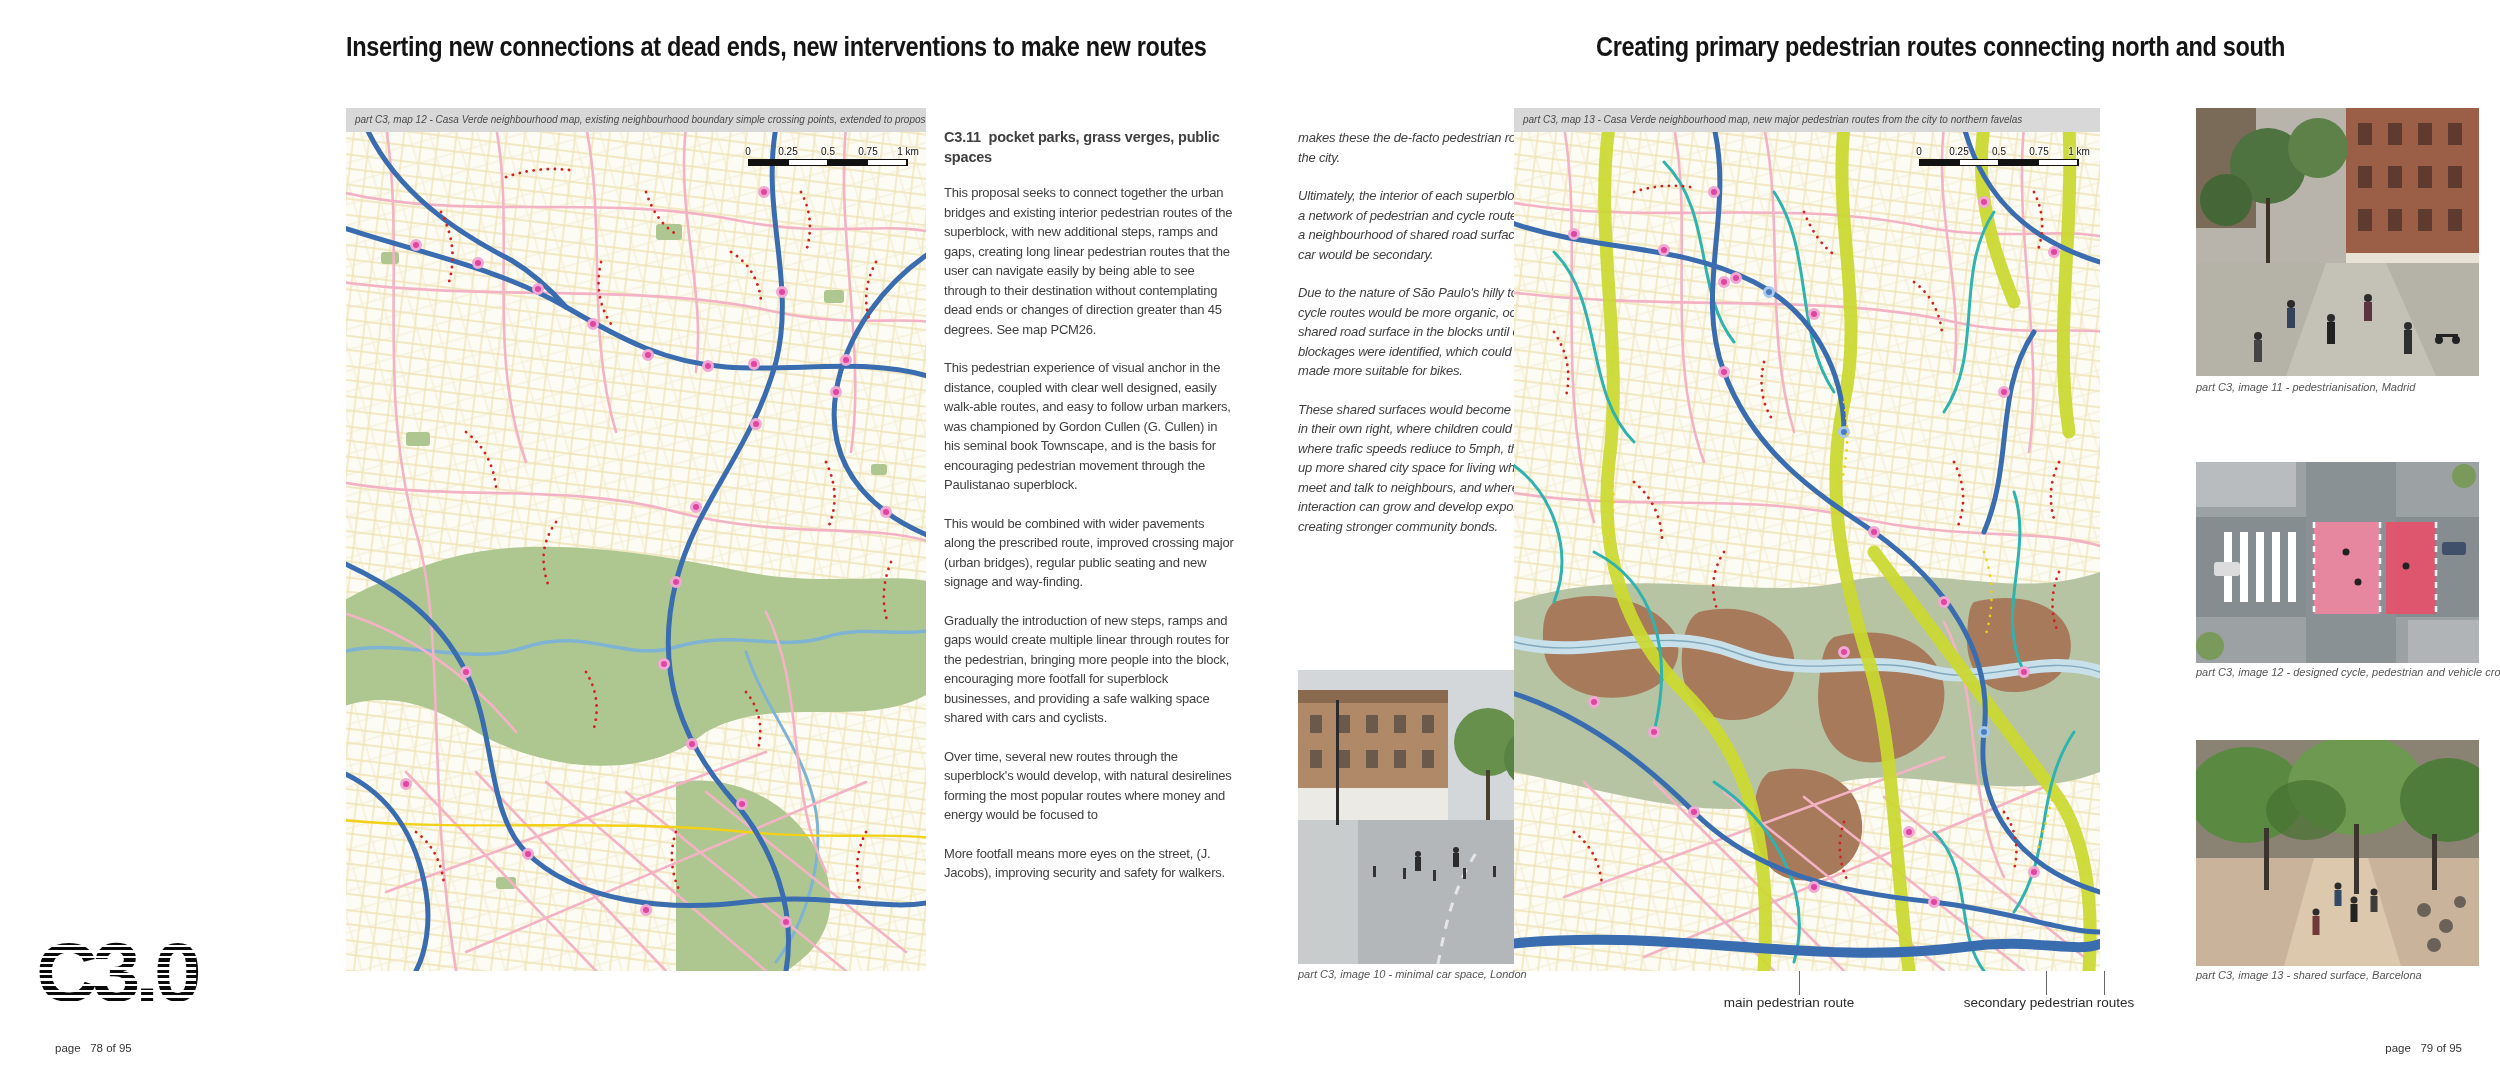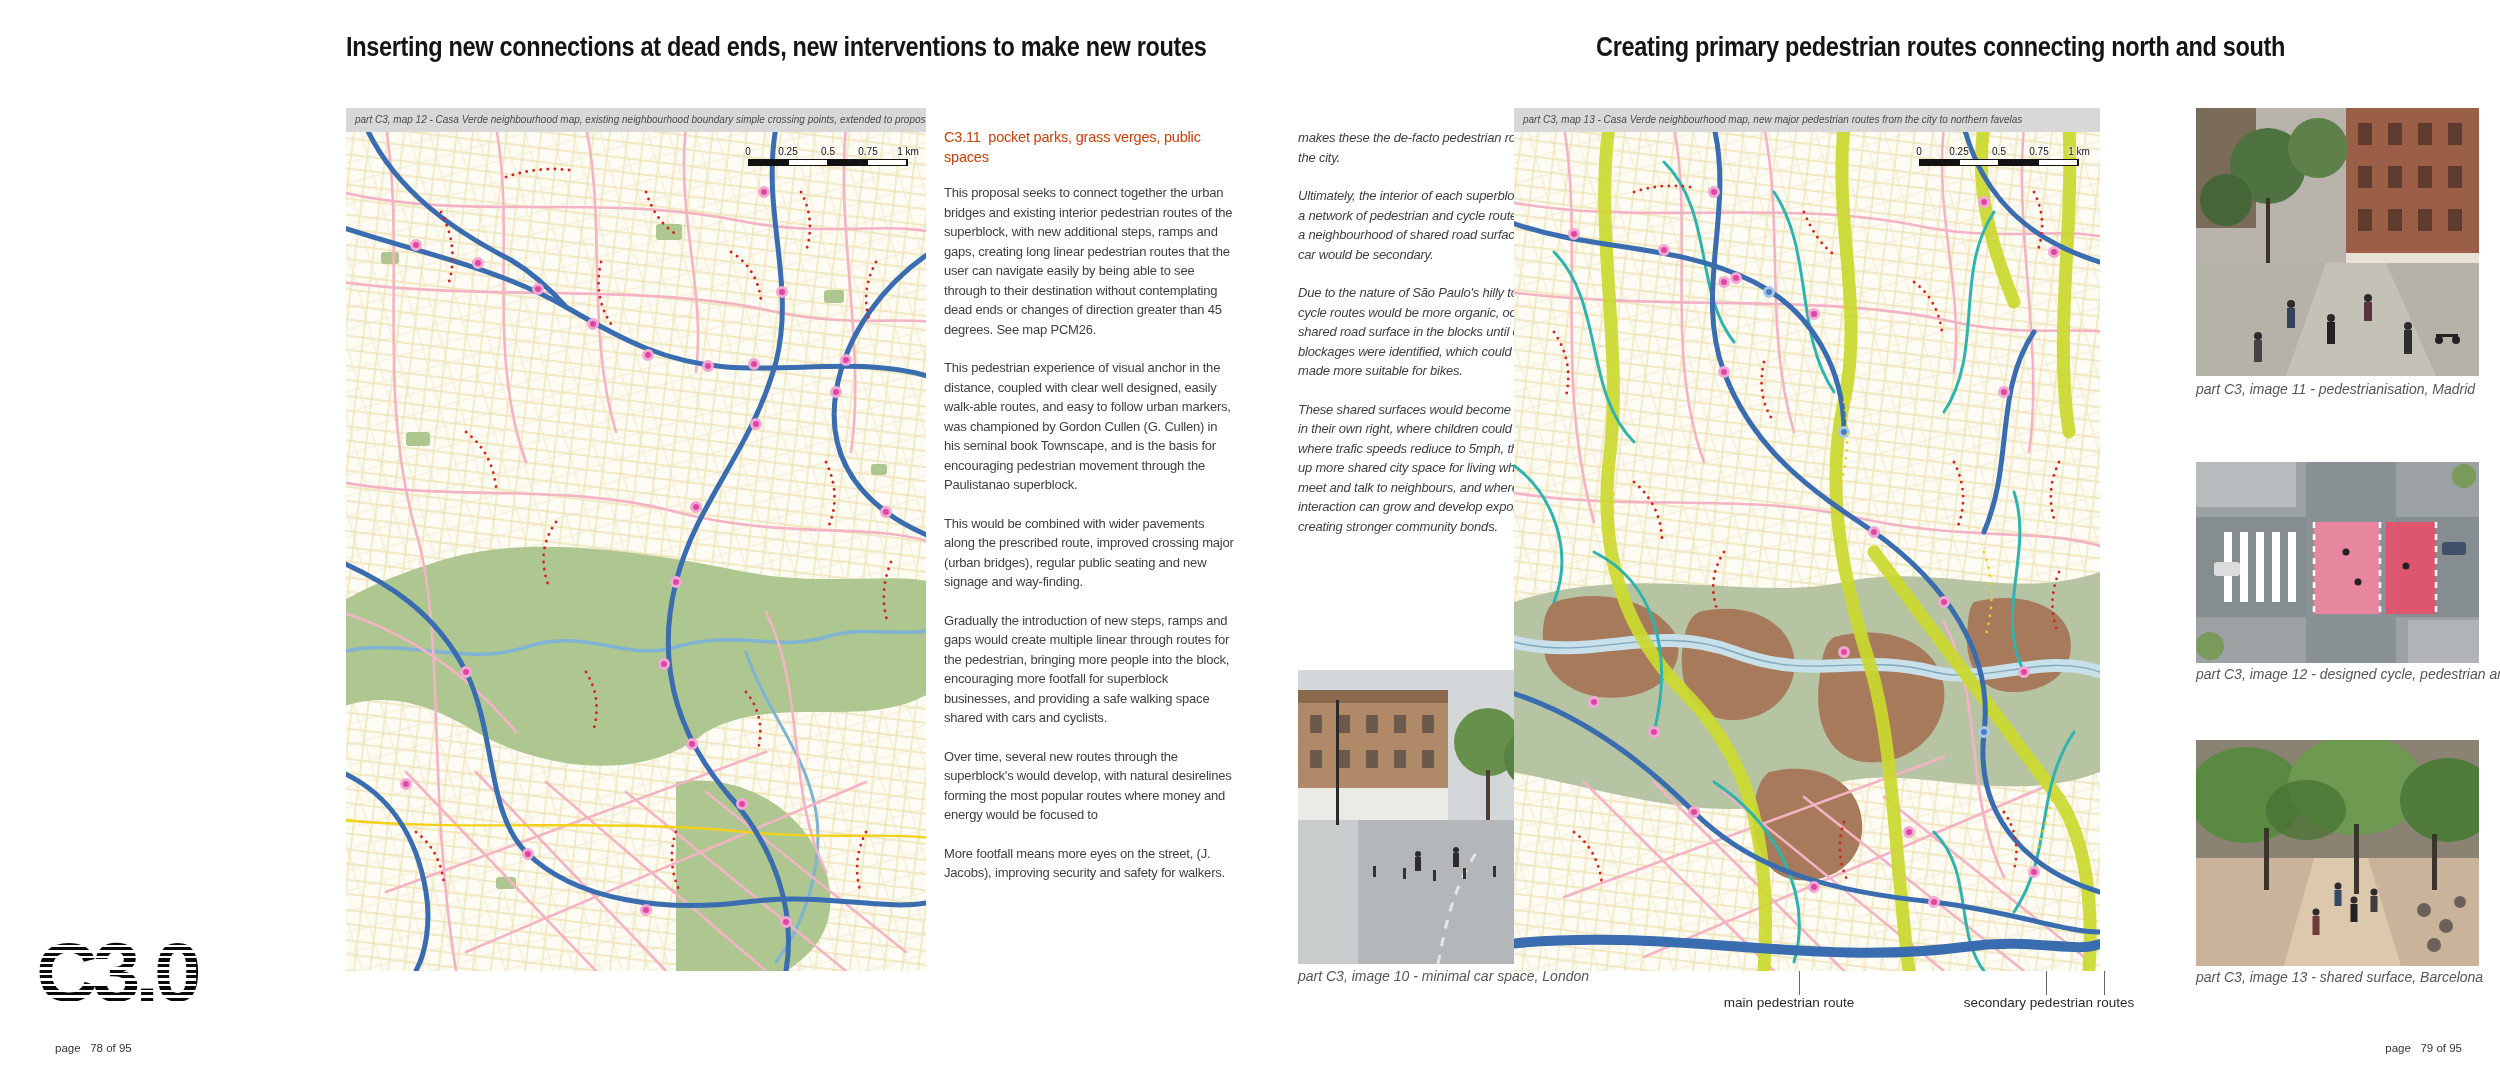--- a/index.html
+++ b/index.html
@@ -24,25 +24,25 @@
   .scalebar .bar{display:flex;height:7px;border:1px solid #111;background:#fff;box-sizing:border-box;}
   .scalebar .bar i{flex:1;}
   .scalebar .bar i:nth-child(odd){background:#111;}
   .scalebar .bar i:nth-child(even){background:#fff;border-left:1px solid #111;border-right:1px solid #111;}
 
   .text-col{position:absolute;top:128px;width:292px;font-size:13px;line-height:19.5px;
     letter-spacing:-0.2px;color:#3f3f3f;}
   #col1{left:930px;}
   #col2{left:1284px;font-style:italic;}
   .text-col p{margin:0 0 19px 0;}
-  .section-heading{color:#c2410c;font-weight:normal;font-size:14.5px;margin:0 0 16px 0;white-space:pre-wrap;}
+  .section-heading{color:#404040;font-weight:bold;font-size:14.5px;margin:0 0 16px 0;white-space:pre-wrap;}
 
   .photo{position:absolute;overflow:hidden;background:#ccc;}
   .photo svg{display:block;}
-  .photo-caption{position:absolute;font-size:14px;font-style:italic;color:#555;white-space:nowrap;}
+  .photo-caption{position:absolute;font-size:11px;font-style:italic;color:#555;white-space:nowrap;}
 
   .leader{position:absolute;width:1px;height:24px;background:#666;top:971px;}
   .legend-label{position:absolute;top:995px;transform:translateX(-50%);font-size:13.5px;color:#2a2a2a;white-space:nowrap;text-align:center;}
 
   .logo{position:absolute;left:22px;top:936px;font-weight:900;font-size:84px;line-height:72px;
     letter-spacing:-5px;color:#0a0a0a;transform:scaleX(1.02);transform-origin:left top;}
   .logo::after{content:"";position:absolute;inset:0;
     background:repeating-linear-gradient(180deg, rgba(255,255,255,0) 0 3.2px, #ffffff 3.2px 5.6px);}
 
   .page-num{position:absolute;font-size:11.5px;color:#333;white-space:pre;padding-left:11px;}

